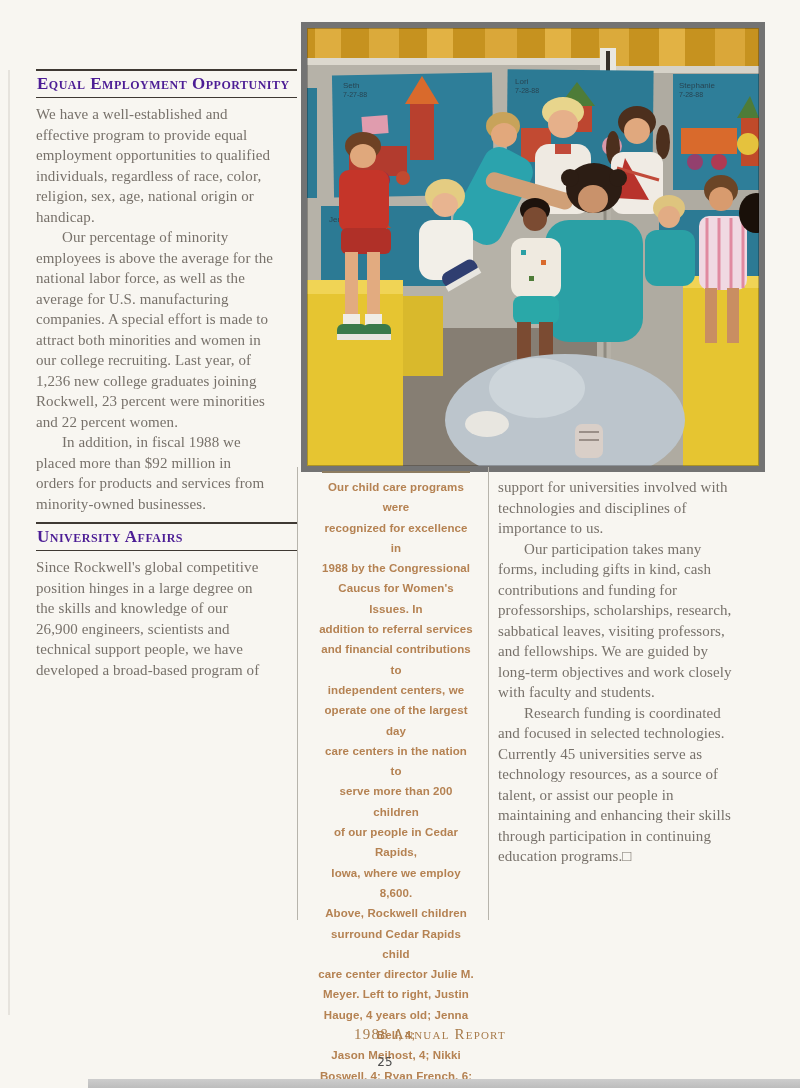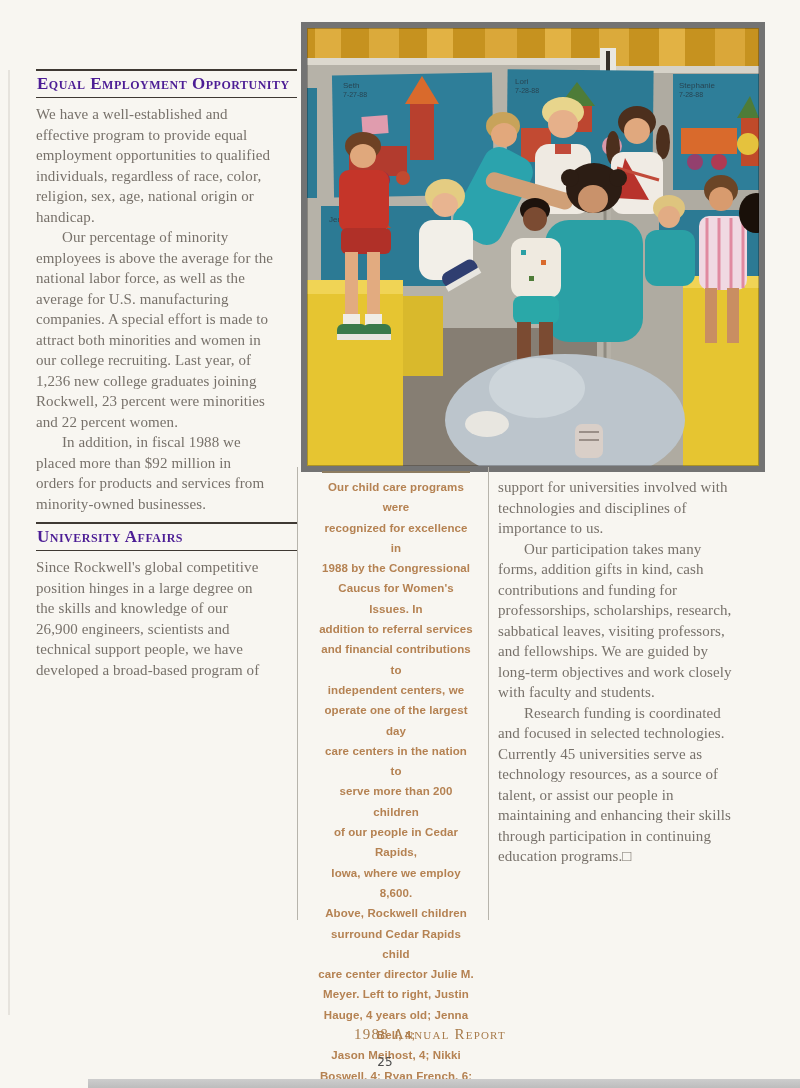--- a/index.html
+++ b/index.html
@@ -312,21 +312,21 @@
 Boswell, 4; Ryan French, 6;
 Jennifer White, 6; Seth Wells, 4;
 and Stacy Proctor, 3.</div>
   </div>
 
   <div class="right-col body-text">
     <p>support for universities involved with
 technologies and disciplines of
 importance to us.</p>
     <p class="indent">Our participation takes many
-forms, addition gifts in kind, cash
+forms, including gifts in kind, cash
 contributions and funding for
 professorships, scholarships, research,
 sabbatical leaves, visiting professors,
 and fellowships. We are guided by
 long-term objectives and work closely
 with faculty and students.</p>
     <p class="indent">Research funding is coordinated
 and focused in selected technologies.
 Currently 45 universities serve as
 technology resources, as a source of

